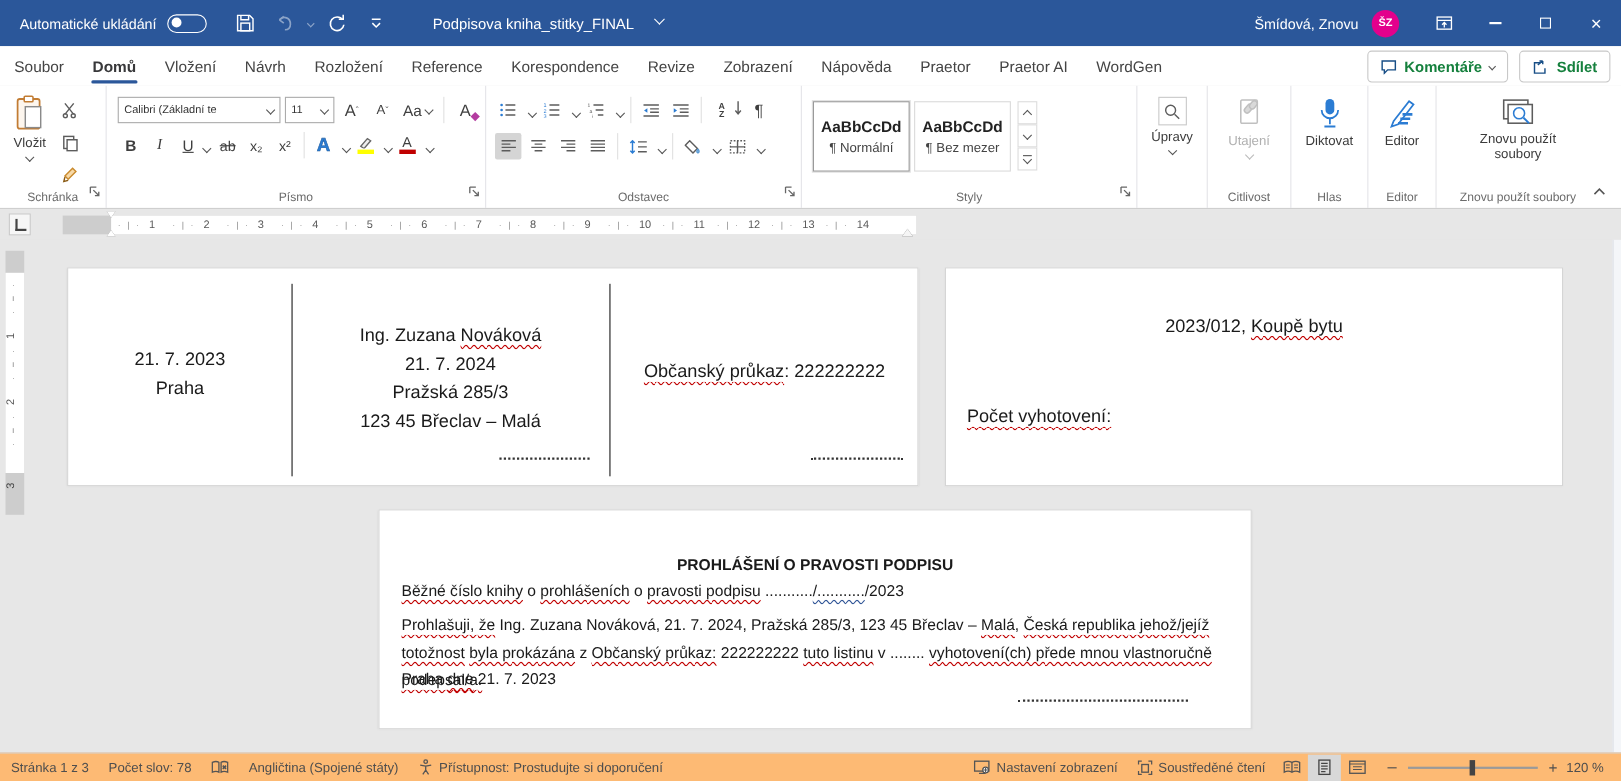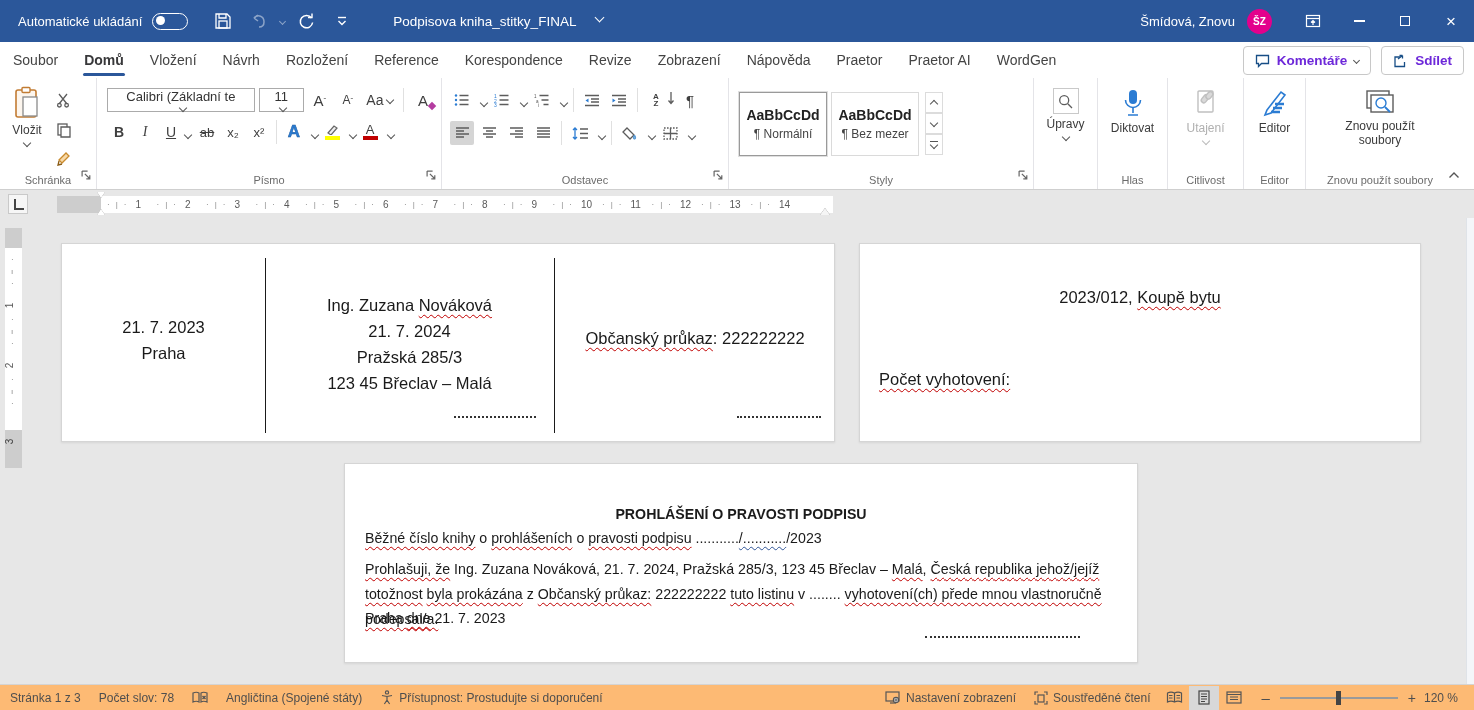--- a/index.html
+++ b/index.html
@@ -27,33 +27,33 @@
   .min-glyph { width:11px; height:1.6px; background:#fff; }
   .max-glyph { width:10px; height:10px; border:1.4px solid #fff; }
   .close-glyph { font-size:17px; line-height:1; }
 
   
   .tabrow { position:absolute; top:42px; left:0; width:100%; height:36px; background:#fff; display:flex; align-items:center; }
   .tab { font-size:14px; color:#444; padding:0 13px; height:100%; display:flex; align-items:center; position:relative; white-space:nowrap; }
   .tab.active { color:#38383a; font-weight:bold; }
   .tab.active::after { content:""; position:absolute; left:12px; right:12px; bottom:2px; height:3px; background:#2b579a; border-radius:2px; }
   .tabrow-right { position:absolute; right:10px; top:4px; display:flex; gap:10px; }
-  .pillbtn { display:flex; align-items:center; gap:7px; border:1px solid #c8c8c8; border-radius:4px; background:#fff; height:29px; padding:0 11px; font-size:13.5px; color:#6d28d9; font-weight:bold; }
+  .pillbtn { display:flex; align-items:center; gap:7px; border:1px solid #c8c8c8; border-radius:4px; background:#fff; height:29px; padding:0 11px; font-size:13.5px; color:#15803d; font-weight:bold; }
   .chev-gray { border-color:#555; }
 
   
   .ribbon { position:absolute; top:78px; left:0; width:100%; height:112px; background:#fff; border-bottom:1px solid #cfcfcf; display:flex; }
   .group { position:relative; height:100%; border-right:1px solid #e4e4e8; padding:6px 4px 18px 4px; }
   .gcaption { position:absolute; bottom:3px; left:0; right:0; text-align:center; font-size:11px; color:#6b6b6b; white-space:nowrap; }
   .launcher { position:absolute; right:4px; bottom:4px; }
   .icon-stroke { stroke:#5c5c5c; fill:none; stroke-width:1.3; }
   .bigbtn { display:flex; flex-direction:column; align-items:center; gap:3px; font-size:12px; color:#3b3b3b; padding:2px 8px; text-align:center; }
   .row { display:flex; align-items:center; }
   .smallbtn { min-width:24px; height:24px; display:flex; align-items:center; justify-content:center; padding:0 3px; color:#3f3f3f; font-size:14px; }
-  .combo { border:1px solid #ababab; background:#fff; height:24px; display:flex; align-items:center; justify-content:space-between; font-size:13px; color:#333; padding:0 5px;flex-direction:column; }
+  .combo { border:1px solid #ababab; background:#fff; height:24px; display:flex; align-items:center; justify-content:space-between; font-size:10px; color:#333; padding:0 5px; }
   .chev-dk { width:6px; height:6px; border-right:1.4px solid #555; border-bottom:1.4px solid #555; transform:rotate(45deg); display:inline-block; margin-left:4px; flex:none; }
   .divider-v { width:1px; height:24px; background:#e0e0e0; margin:0 3px; }
   .stylecard { width:88px; height:64px; border:1px solid #dadada; background:#fff; display:flex; flex-direction:column; align-items:center; justify-content:center; gap:4px; margin-right:4px; }
   .stylecard.sel { border:1px solid #9a9a9a; box-shadow:inset 0 0 0 2px #fff, 0 0 0 1px #dfdfdf; }
   .stylecard .prev { font-size:14px; color:#222; font-weight:bold; white-space:nowrap; overflow:hidden; max-width:84px; }
   .stylecard .prev.h1 { color:#2e74b5; font-weight:normal; font-size:17px; }
   .stylecard .nm { font-size:12px; color:#444; white-space:nowrap; }
   .gal-arrows { display:flex; flex-direction:column; margin-left:2px; }
   .gal-arrows div { width:18px; height:21px; border:1px solid #dcdcdc; display:flex; align-items:center; justify-content:center; background:#fff; }
   .disabled-btn { color:#b0b0b0; }
@@ -433,43 +433,43 @@
           <svg width="15" height="15" viewBox="0 0 15 15" class="icon-stroke">
               <circle cx="6.2" cy="6.2" r="4.5"></circle>
               <path d="M9.8 9.8 L14 14"></path>
             </svg>
         </span>
         <span>Úpravy</span>
         <span class="chev-dk" style="margin-left:0;"></span>
       </div>
     </div>
 
+    <div class="group" style="width:76px;">
+      <div class="bigbtn disabled-btn" style="margin-top:2px; color:#b0b0b0;">
+        <svg width="24" height="30" viewBox="0 0 24 30" fill="none" stroke="#c0c0c0" stroke-width="1.4">
+            <rect x="4" y="3" width="15" height="21" rx="1"></rect>
+            <rect x="9" y="6" width="5" height="9" rx="2.5" transform="rotate(40 11 10)" fill="#d9d9d9"></rect>
+            <rect x="13" y="3" width="5" height="8" rx="2.5" transform="rotate(40 15 7)" fill="#d9d9d9"></rect>
+          </svg>
+        <span>Utajení</span>
+        <span class="chev-dk" style="margin-left:0; border-color:#bbb;"></span>
+      </div>
+      <span class="gcaption">Citlivost</span>
+    </div>
+
     <div class="group" style="width:70px;">
       <div class="bigbtn" style="margin-top:2px;">
         <svg width="22" height="30" viewBox="0 0 22 30" fill="none">
             <rect x="7" y="2" width="8" height="14" rx="4" fill="#2b7cd3"></rect>
             <path d="M3.5 12 a7.5 7.5 0 0 0 15 0" stroke="#2b7cd3" stroke-width="1.6"></path>
             <path d="M11 20v5 M6 27h10" stroke="#2b7cd3" stroke-width="1.6"></path>
           </svg>
         <span>Diktovat</span>
       </div>
       <span class="gcaption">Hlas</span>
-    </div>
-
-    <div class="group" style="width:76px;">
-      <div class="bigbtn disabled-btn" style="margin-top:2px; color:#b0b0b0;">
-        <svg width="24" height="30" viewBox="0 0 24 30" fill="none" stroke="#c0c0c0" stroke-width="1.4">
-            <rect x="4" y="3" width="15" height="21" rx="1"></rect>
-            <rect x="9" y="6" width="5" height="9" rx="2.5" transform="rotate(40 11 10)" fill="#d9d9d9"></rect>
-            <rect x="13" y="3" width="5" height="8" rx="2.5" transform="rotate(40 15 7)" fill="#d9d9d9"></rect>
-          </svg>
-        <span>Utajení</span>
-        <span class="chev-dk" style="margin-left:0; border-color:#bbb;"></span>
-      </div>
-      <span class="gcaption">Citlivost</span>
     </div>
 
     <div class="group" style="width:62px;">
       <div class="bigbtn" style="margin-top:2px;">
         <svg width="28" height="30" viewBox="0 0 28 30" fill="none">
             <path d="M6 22 L20 4 l4 3 -14 18 -6 2z" stroke="#2b7cd3" stroke-width="1.6" fill="#fff"></path>
             <path d="M14 16h9M12 20h9M10 24h9" stroke="#2b7cd3" stroke-width="2.4"></path>
           </svg>
         <span>Editor</span>
       </div>

